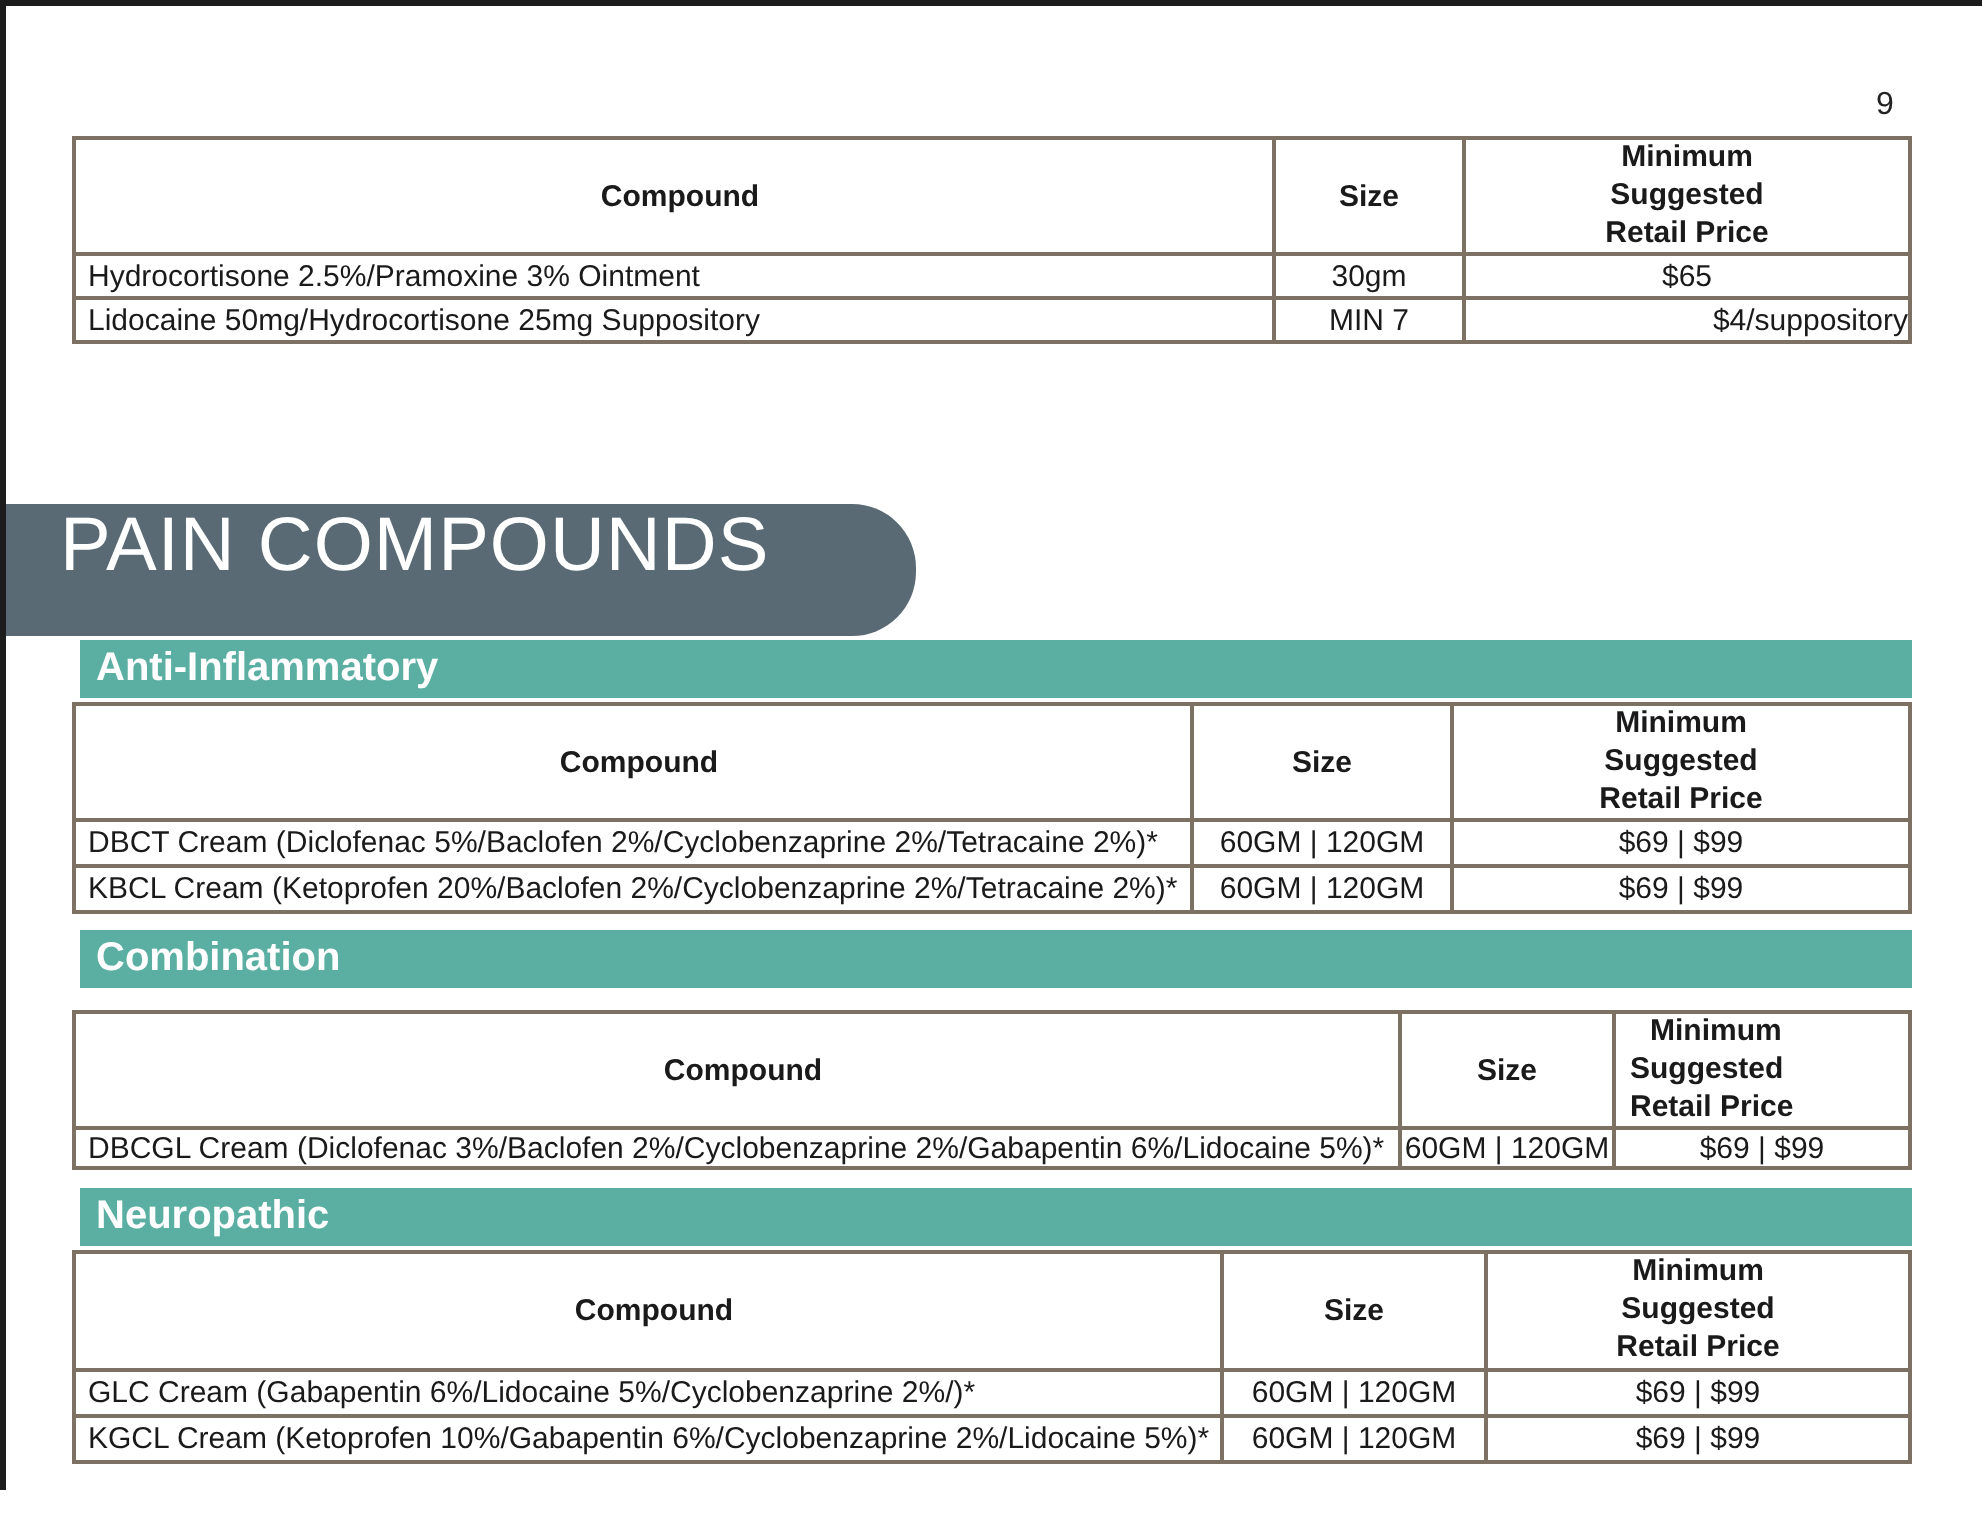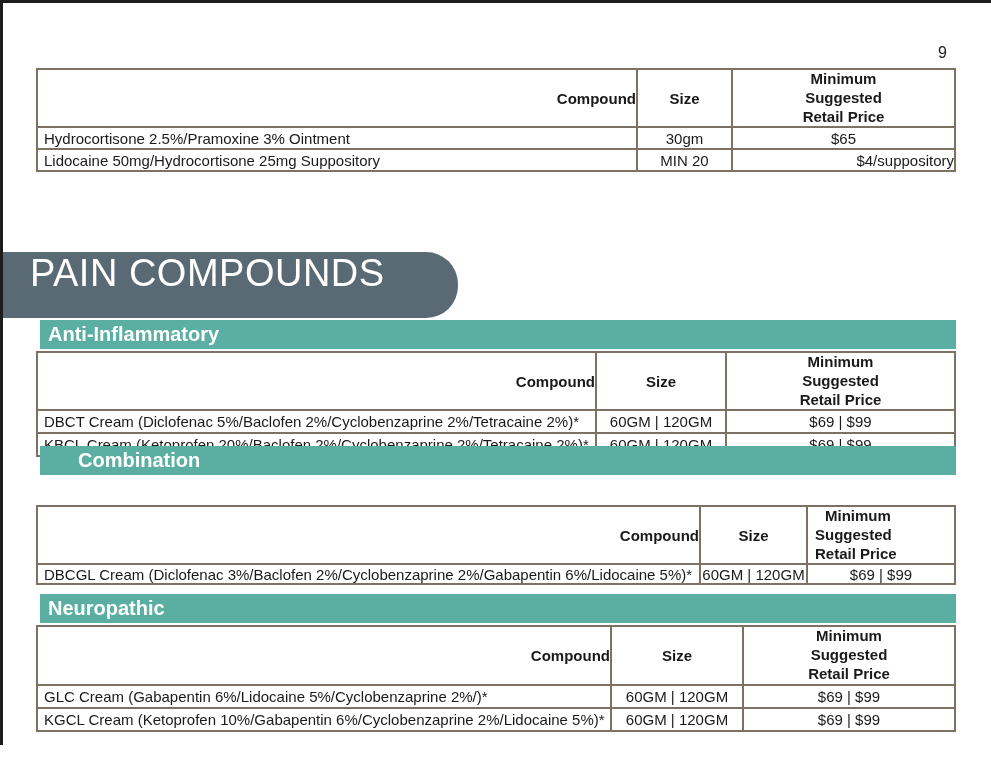--- a/index.html
+++ b/index.html
@@ -19,27 +19,27 @@
 
   .page-number{position:absolute;left:938px;top:44px;font-size:16px;color:#222;}
 
   .banner{position:absolute;left:0;top:252px;width:458px;height:66px;background:var(--color-slate);
           border-radius:0 32px 32px 0;display:flex;align-items:flex-start;}
   .banner-title{color:#fff;font-size:38px;font-weight:400;letter-spacing:0.5px;padding-left:30px;white-space:nowrap;}
 
   .section-bar{position:absolute;left:40px;width:916px;height:29px;background:var(--color-teal);display:flex;align-items:center;}
   .section-label{color:#fff;font-weight:bold;font-size:20px;padding-left:8px;white-space:nowrap;}
   .bar-anti{top:320px;}
-  .bar-combo{top:446px;padding-left:30px;}
+  .bar-combo{top:465px;}
   .bar-neuro{top:594px;}
 
   table.ptable{position:absolute;left:36px;width:918px;border-collapse:collapse;table-layout:fixed;background:#fff;}
   .ptable th,.ptable td{border:2.5px solid var(--color-table_border);font-size:15px;overflow:hidden;}
   .ptable th{font-weight:bold;vertical-align:middle;}
-  .th-compound{text-align:right;padding-left:6px;}
+  .th-compound{text-align:center;padding-left:6px;}
   .th-size{text-align:center;}
   .th-price{text-align:center;white-space:pre-line;line-height:1.25;}
   .th-price-left{text-align:left;padding-left:7px;text-indent:10px;white-space:pre-line;line-height:1.25;}
   .td-compound{text-align:left;padding-left:6px;}
   .td-size{text-align:center;}
   .td-price{text-align:center;}
   .td-price-left{text-align:right;padding-left:0;}
 
   #table-top{top:68px;}
   #table-anti{top:351px;}
@@ -75,21 +75,21 @@
 Suggested
 Retail Price</th>
     </tr>
     <tr>
       <td class="td-compound">Hydrocortisone 2.5%/Pramoxine 3% Ointment</td>
       <td class="td-size">30gm</td>
       <td class="td-price">$65</td>
     </tr>
     <tr>
       <td class="td-compound">Lidocaine 50mg/Hydrocortisone 25mg Suppository</td>
-      <td class="td-size">MIN 20</td>
+      <td class="td-size">MIN 7</td>
       <td class="td-price td-price-left">$4/suppository</td>
     </tr>
   </tbody>
     </table>
 
   <div class="banner">
     <div class="banner-title">PAIN COMPOUNDS</div>
   </div>
 
   <div class="section-bar bar-anti">

